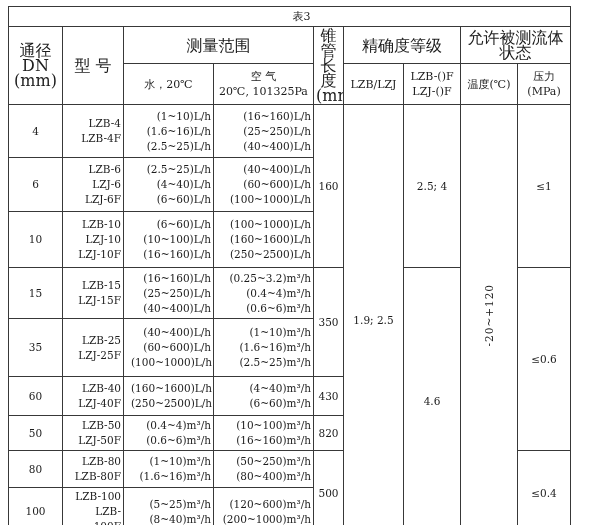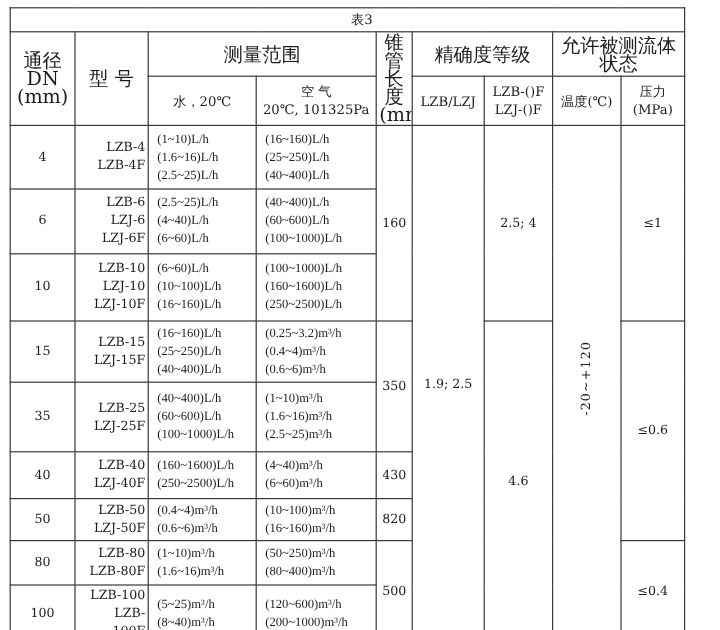--- a/index.html
+++ b/index.html
@@ -17,21 +17,21 @@
     font-size:10.5px;line-height:15px;
     padding:1px 2px;white-space:pre-line;
     overflow:hidden;
   }
   td.tlabel{height:17px;font-size:11px;padding-left:26px;}
   tr.hB td{height:21px;font-size:16px;text-align:center;}
   tr.hC td{height:33px;font-size:11px;}
   tr.r1 td{height:50px;} tr.r2 td{height:51px;} tr.r3 td{height:53px;}
   tr.r4 td{height:48px;} tr.r5 td{height:55px;} tr.r6 td{height:36px;}
   tr.r7 td{height:32px;} tr.r8 td{height:34px;} tr.r9 td{height:35px;}
-  td.lft{text-align:left;padding-left:7px;font-family:Liberation Serif, serif;}
+  td.lft{text-align:right;padding-left:7px;}
   td.model{text-align:right;padding-left:6px;}
   .vtext{
     transform:rotate(-90deg);white-space:nowrap;
     font-size:10.5px;letter-spacing:1px;
   }
   .note{
     position:absolute;left:9px;top:500px;
     font-size:11.5px;font-weight:bold;letter-spacing:1px;
   }
 </style>
@@ -148,21 +148,21 @@
 LZJ-25F</td>
       <td class="lft">(40~400)L/h
 (60~600)L/h
 (100~1000)L/h</td>
       <td class="lft">(1~10)m³/h
 (1.6~16)m³/h
 (2.5~25)m³/h</td>
     </tr>
 
     <tr class="r6">
-      <td>40</td>
+      <td>60</td>
       <td class="model">LZB-40
 LZJ-40F</td>
       <td class="lft">(160~1600)L/h
 (250~2500)L/h</td>
       <td class="lft">(4~40)m³/h
 (6~60)m³/h</td>
       <td>430</td>
     </tr>
 
     <tr class="r7">

